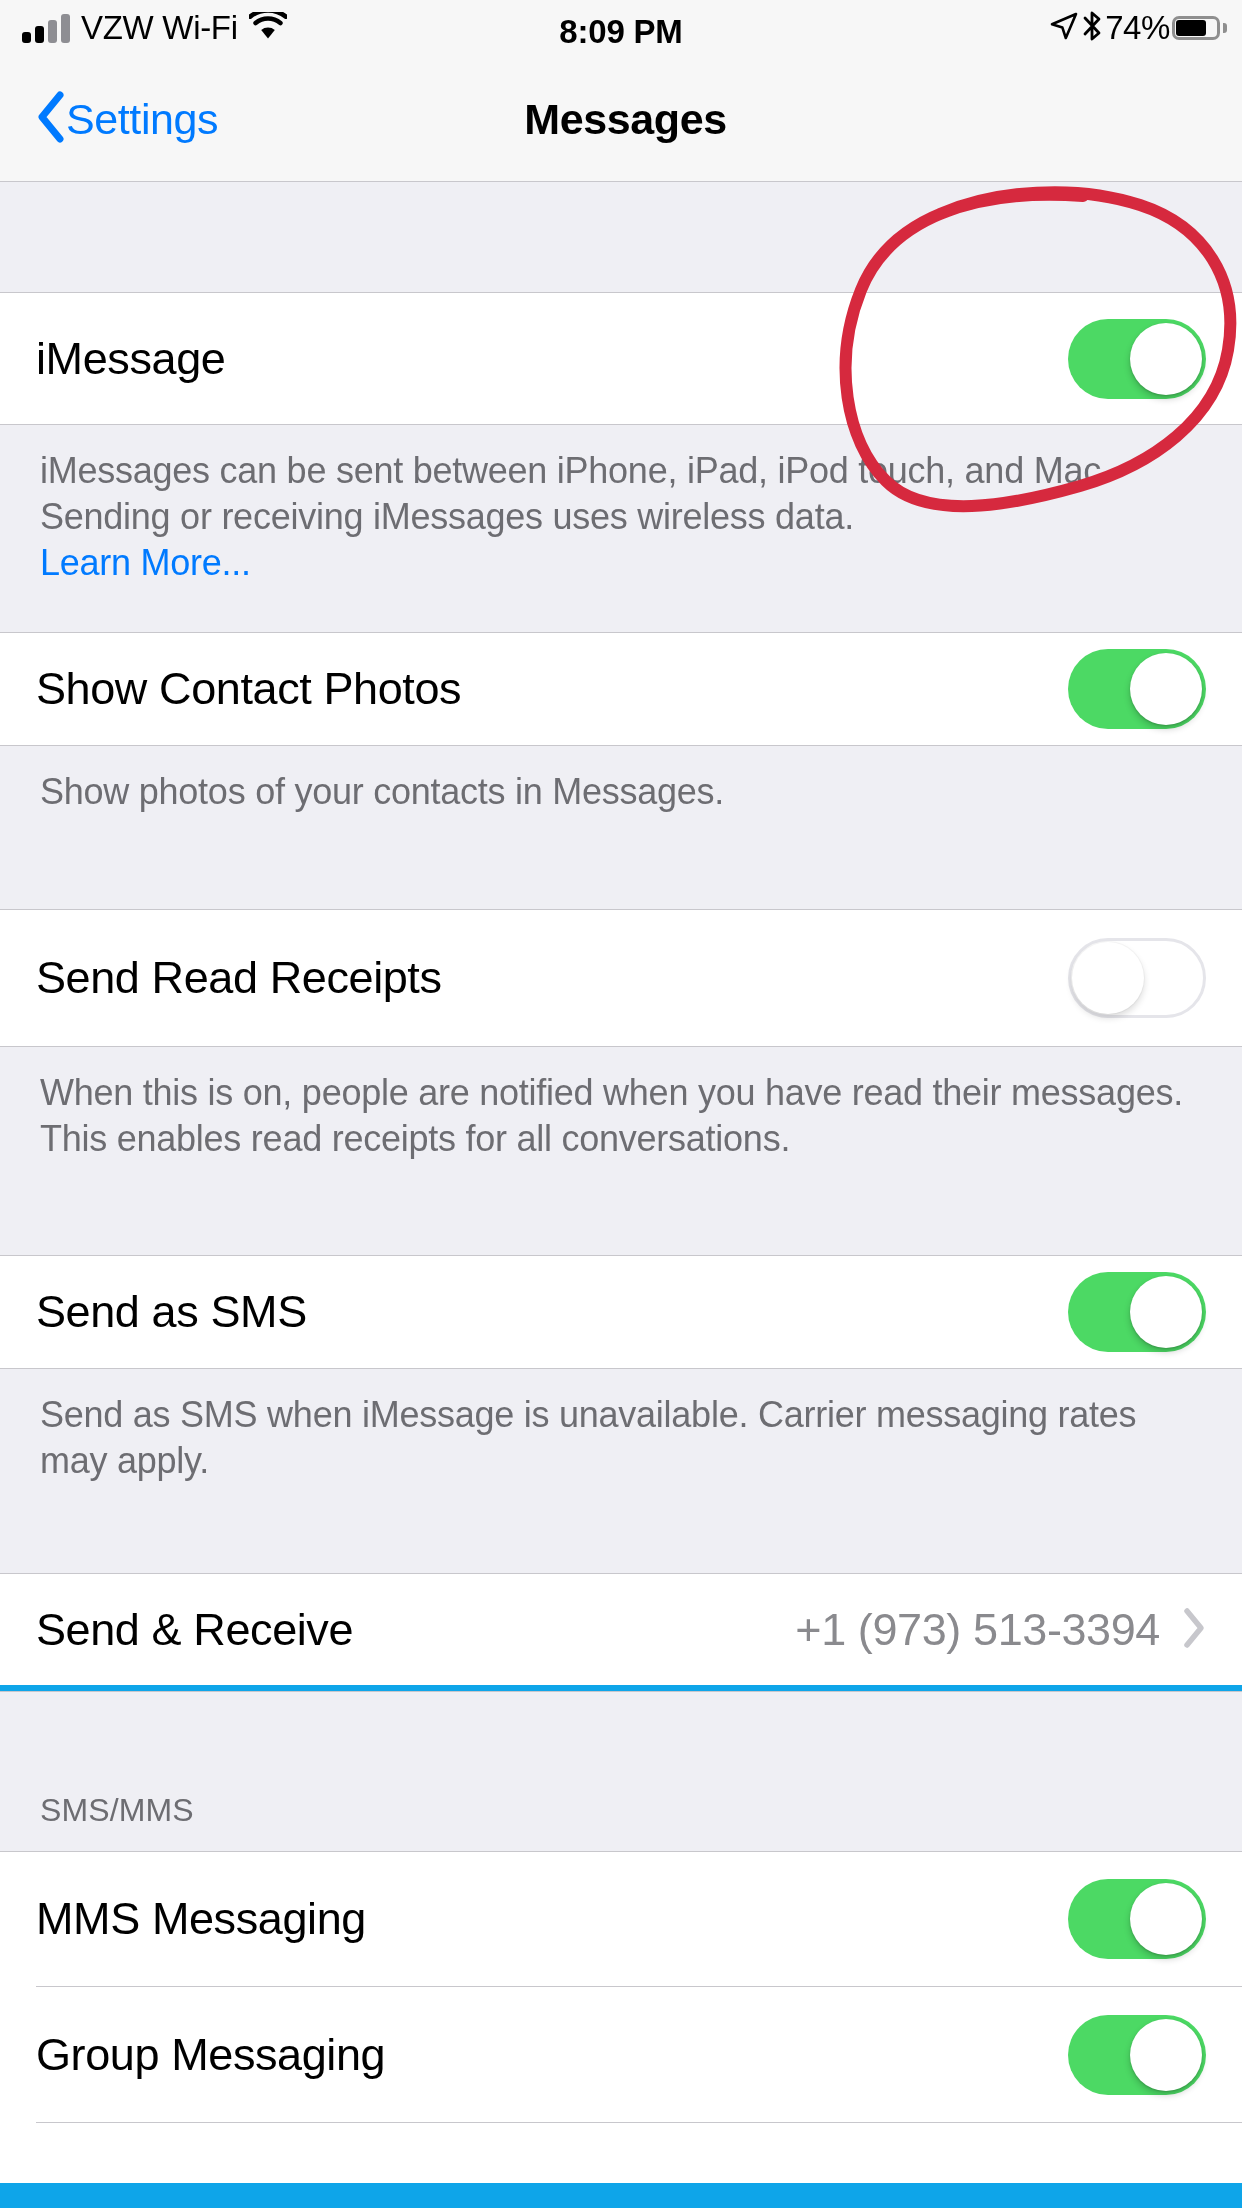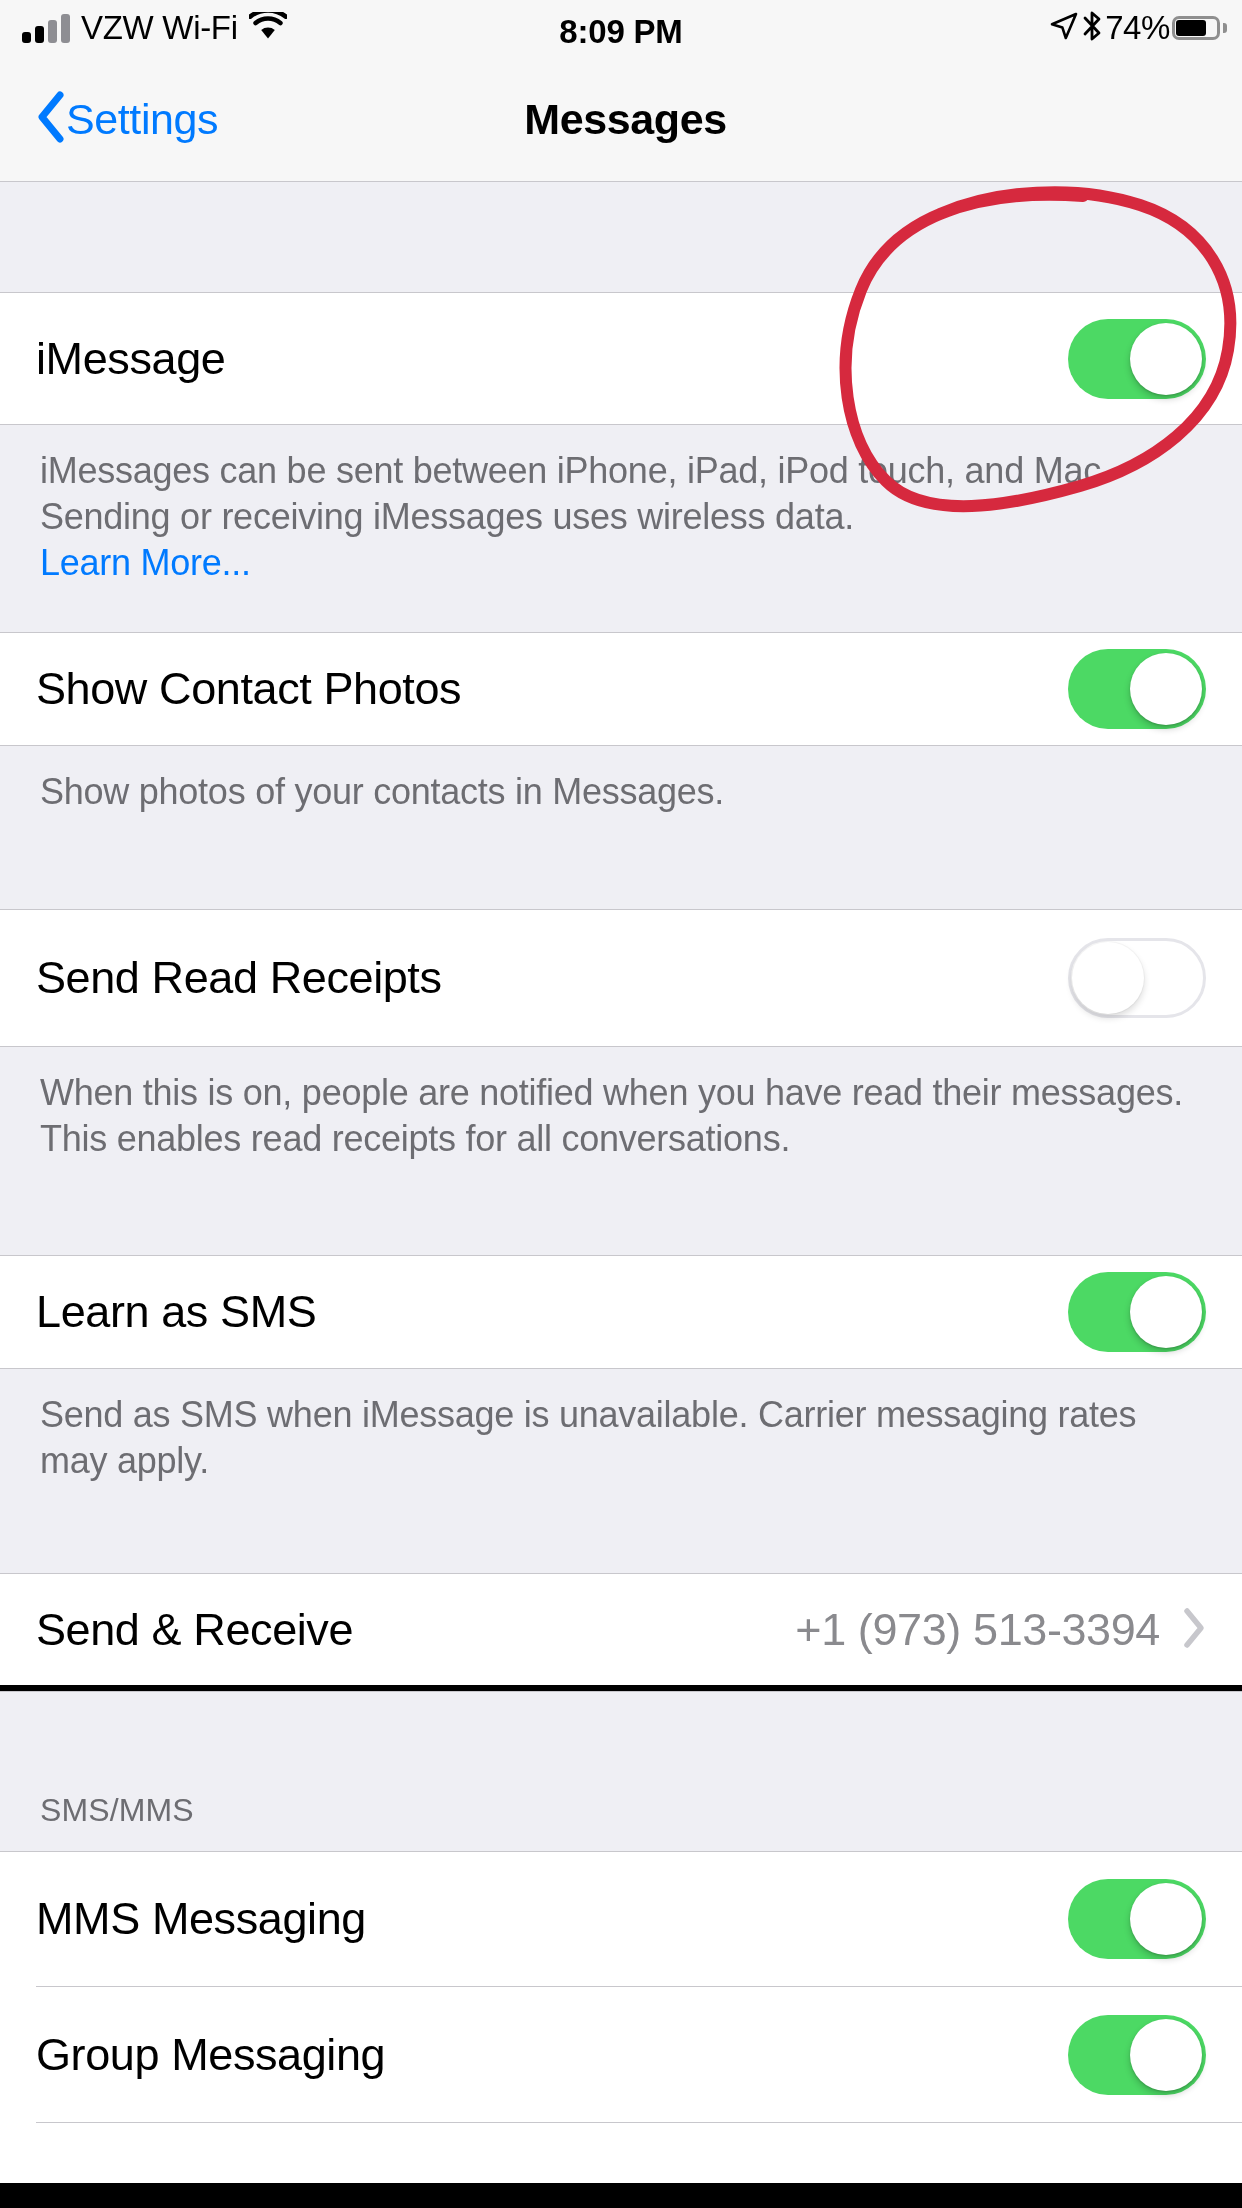--- a/index.html
+++ b/index.html
@@ -3,21 +3,21 @@
 <meta charset="utf-8">
 <style>
   * { margin:0; padding:0; box-sizing:border-box; }
   html, body {
     width:1242px; height:2208px;
     background:#EFEFF4;
     font-family:"Liberation Sans", sans-serif;
     -webkit-font-smoothing:antialiased;
     overflow:hidden;
   }
-  #screen { position:relative; width:1242px; height:2208px; background:#000000; }
+  #screen { position:relative; width:1242px; height:2208px; background:#0ea5e9; }
 
   
   .statusbar {
     position:absolute; top:0; left:0; width:1242px; height:56px;
     background:#F7F7F7;
     display:flex; align-items:center;
   }
   .sb-left { position:absolute; left:22px; top:0; height:56px; display:flex; align-items:center; gap:11px; }
   .sb-center { position:absolute; left:0; width:1242px; top:4px; height:56px;
                display:flex; align-items:center; justify-content:center; }
@@ -197,21 +197,21 @@
         <span class="track"></span>
           <span class="knob"></span>
       </span>
     </div>
     <div class="footer-text hairline-top" style="height:160px">
       <span>When this is on, people are notified when you have read their messages. This enables read receipts for all conversations.</span>
     </div>
     <div class="gap hairline-bottom" style="height:50px"></div>
 
     <div class="row" style="height:112px">
-      <span class="label">Learn as SMS</span>
+      <span class="label">Send as SMS</span>
       <span class="sw on">
         <span class="track"></span>
           <span class="knob"></span>
       </span>
     </div>
     <div class="footer-text hairline-top" style="height:158px">
       <span>Send as SMS when iMessage is unavailable. Carrier messaging rates may apply.</span>
     </div>
     <div class="gap hairline-bottom" style="height:48px"></div>
 

